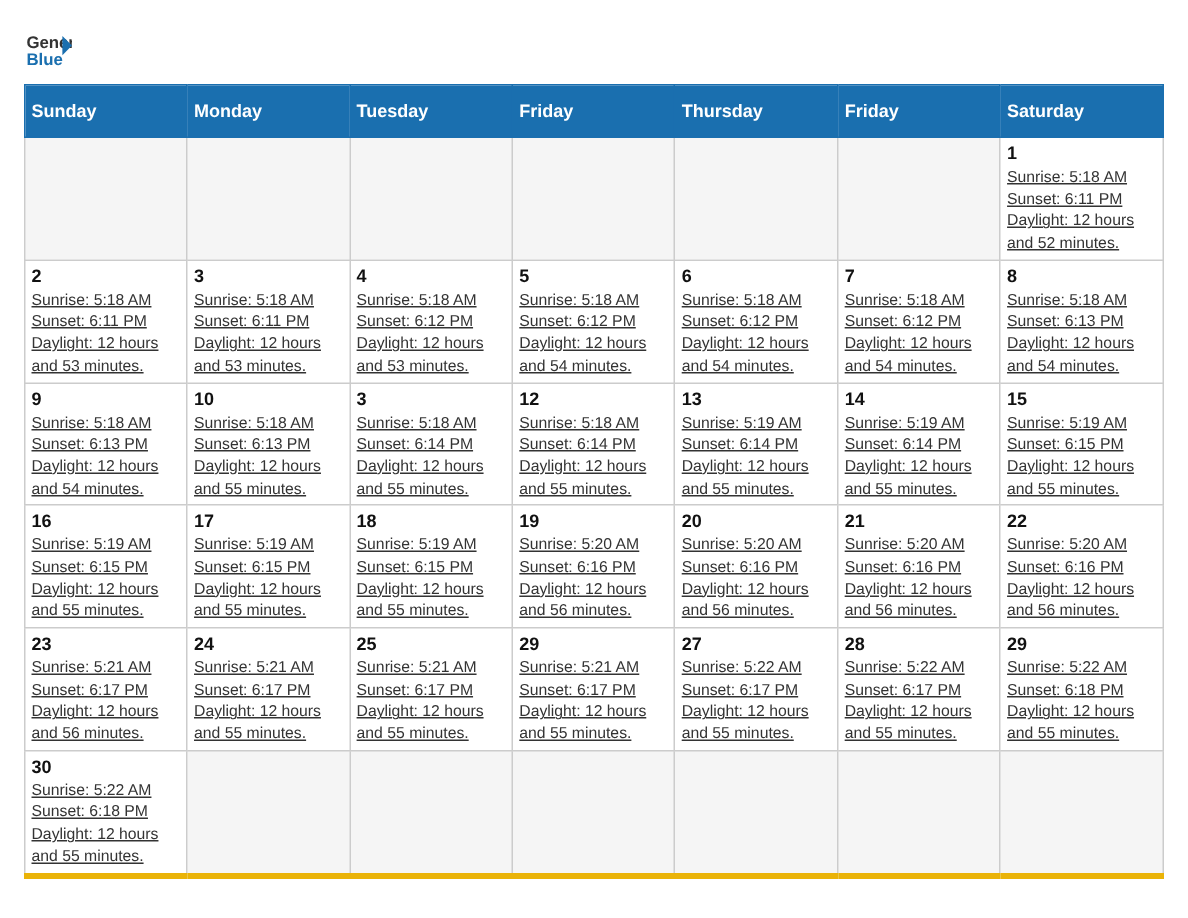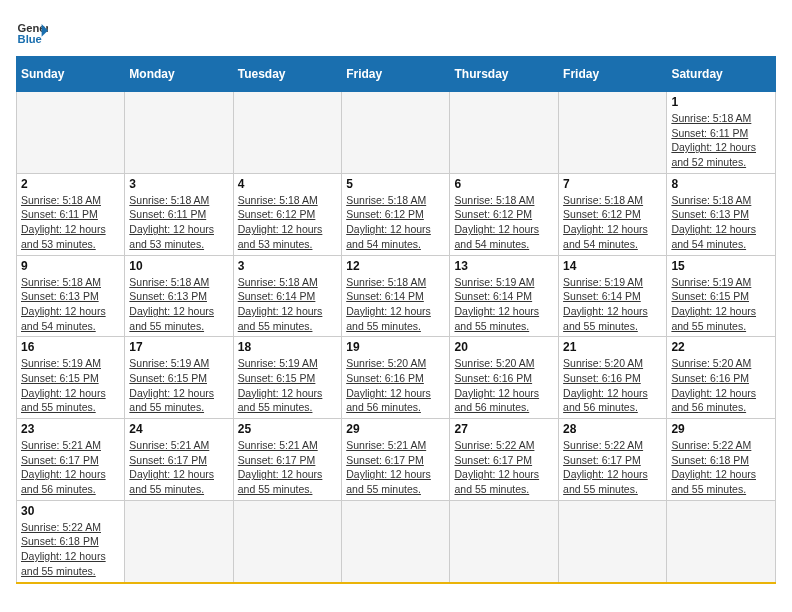--- a/index.html
+++ b/index.html
@@ -67,21 +67,21 @@
       margin-bottom: 2px;
       color: #111;
     }
     .day-info {
       color: #333;
       font-size: 10.5px;
       line-height: 1.4;
       text-decoration: underline;
     }
     .last-row td {
-      border-bottom: 2px solid #eab308;
+      border-bottom: 4px solid #eab308;
     }
   </style>
 </head>
 <body>
 
 <div class="header-area">
   <div class="logo">
     <svg class="logo-icon" viewBox="0 0 40 40">
       <text x="2" y="20" font-size="14" font-weight="bold" fill="#333">General</text>
       <text x="2" y="34" font-size="14" font-weight="bold" fill="#1a6faf">Blue</text>

